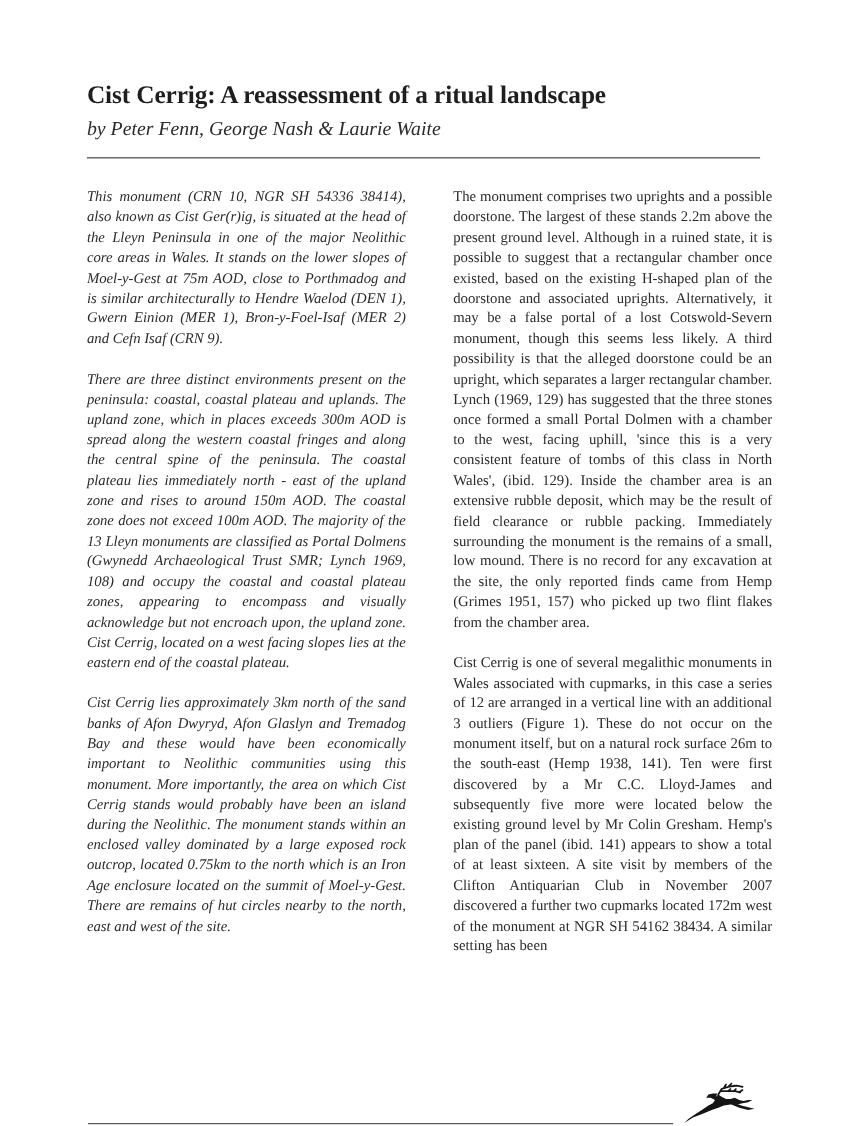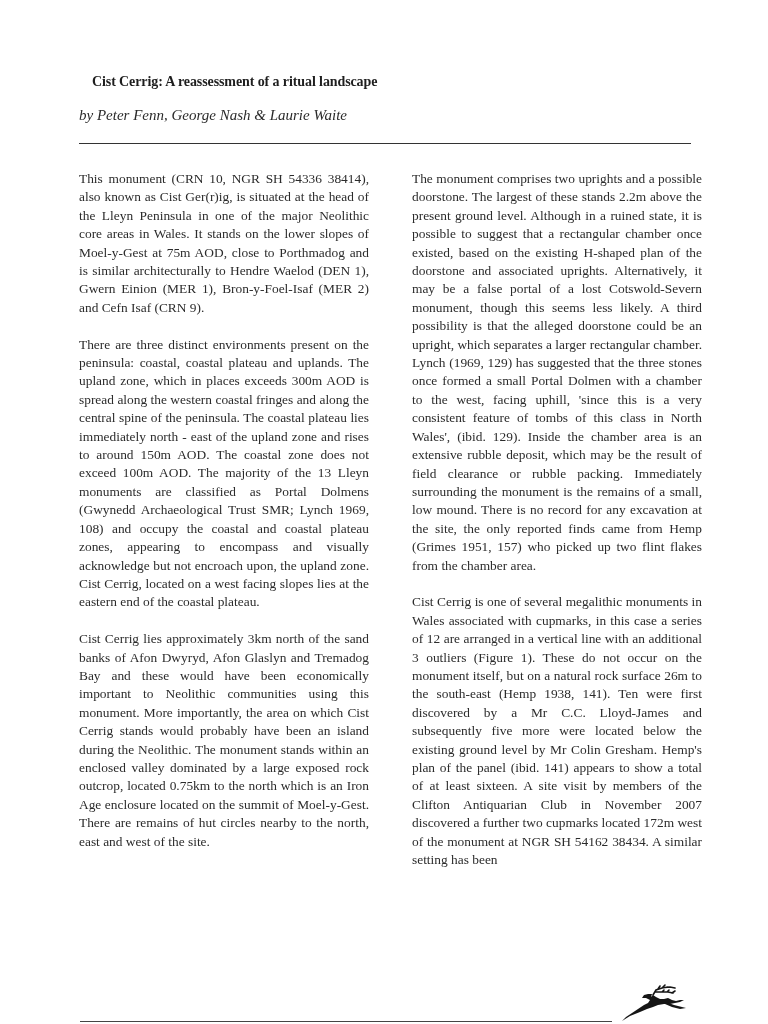--- a/index.html
+++ b/index.html
@@ -2,38 +2,38 @@
 <html><head>
   <meta charset="utf-8">
   <style>
     html, body { margin: 0; padding: 0; background: #ffffff; }
     body {
       width: 768px; height: 1024px; position: relative; overflow: hidden;
       font-family: "Liberation Serif", "DejaVu Serif", serif;
       color: #2b2b2b;
     }
     .title {
-      position: absolute; left: 92px; top: 74px;
-      font-size: 14px; font-weight: bold; color: #1e1e1e; margin: 0;
+      position: absolute; left: 79px; top: 74px;
+      font-size: 23px; font-weight: bold; color: #1e1e1e; margin: 0;
       letter-spacing: -0.1px;
     }
     .byline {
       position: absolute; left: 79px; top: 107px;
-      font-size: 15px; font-style: italic; color: #2a2a2a; margin: 0;
+      font-size: 18px; font-style: italic; color: #2a2a2a; margin: 0;
     }
     .head-rule {
       position: absolute; left: 79px; top: 143px; width: 612px; height: 0;
       border-top: 1.3px solid #333;
     }
     .col {
       position: absolute; top: 170px; width: 290px;
       font-size: 13.4px; line-height: 18.4px; text-align: justify;
       hyphens: none;
     }
-    .col-left { left: 79px; }
+    .col-left { left: 79px; font-style: italic; }
     .col-right { left: 412px; }
     .col p { margin: 0 0 18.4px 0; }
     .foot-rule {
       position: absolute; left: 80px; top: 1021px; width: 532px; height: 0;
       border-top: 1.3px solid #444;
     }
     .logo {
       position: absolute; left: 620px; top: 983px; width: 72px; height: 40px;
     }
   </style>

